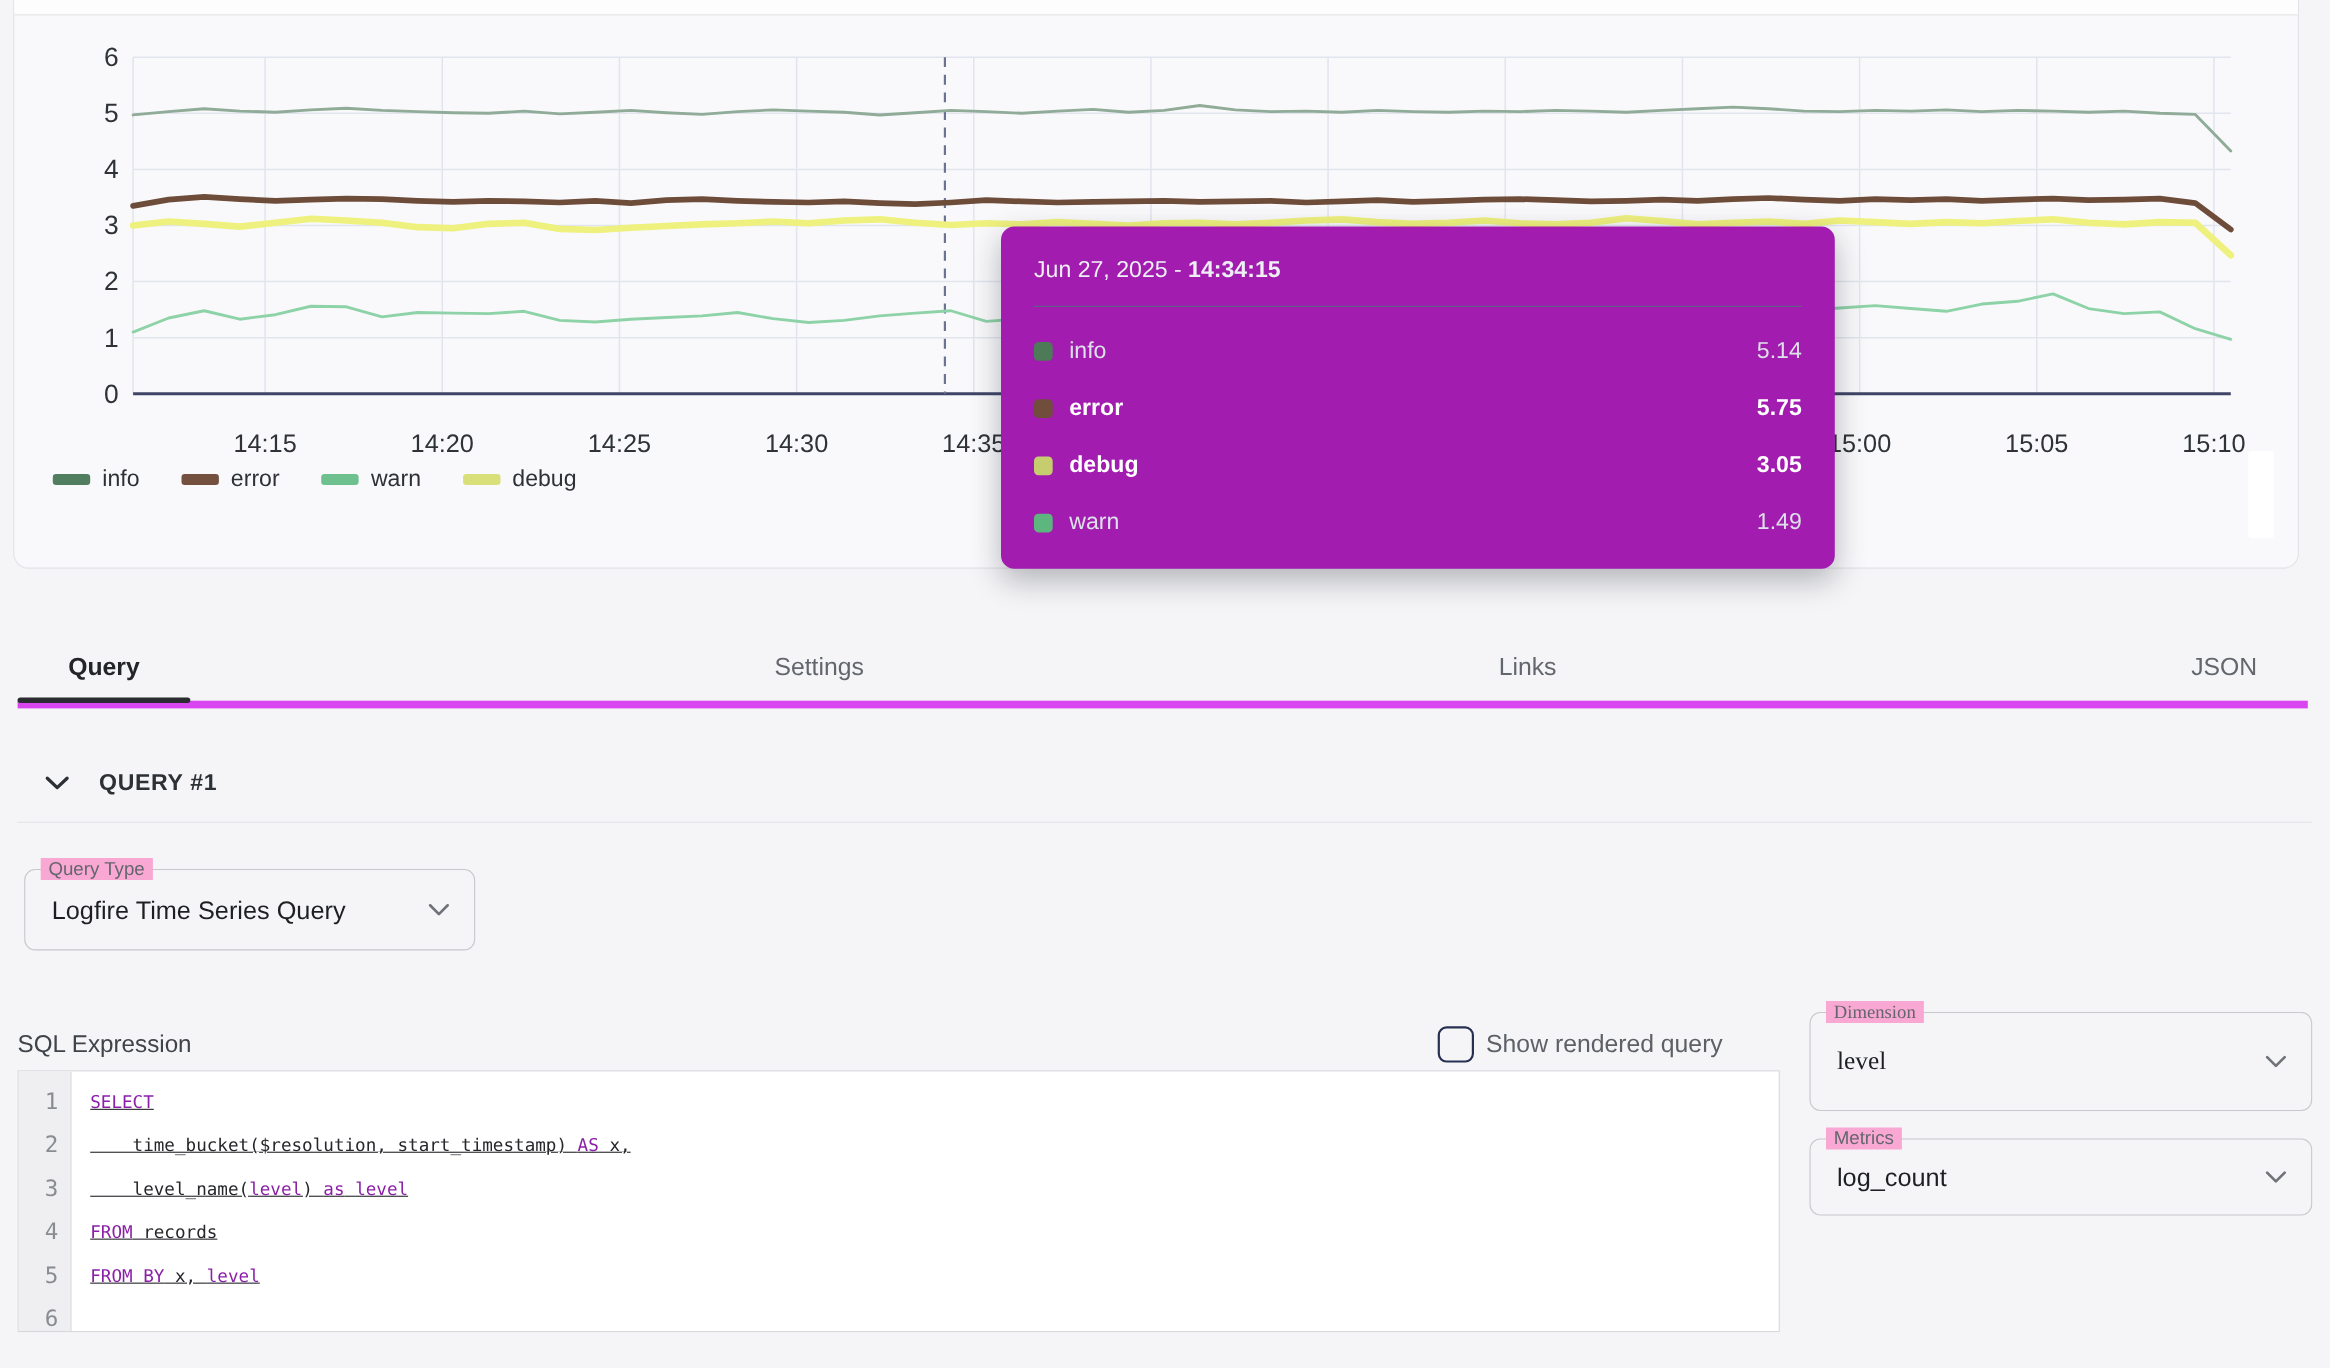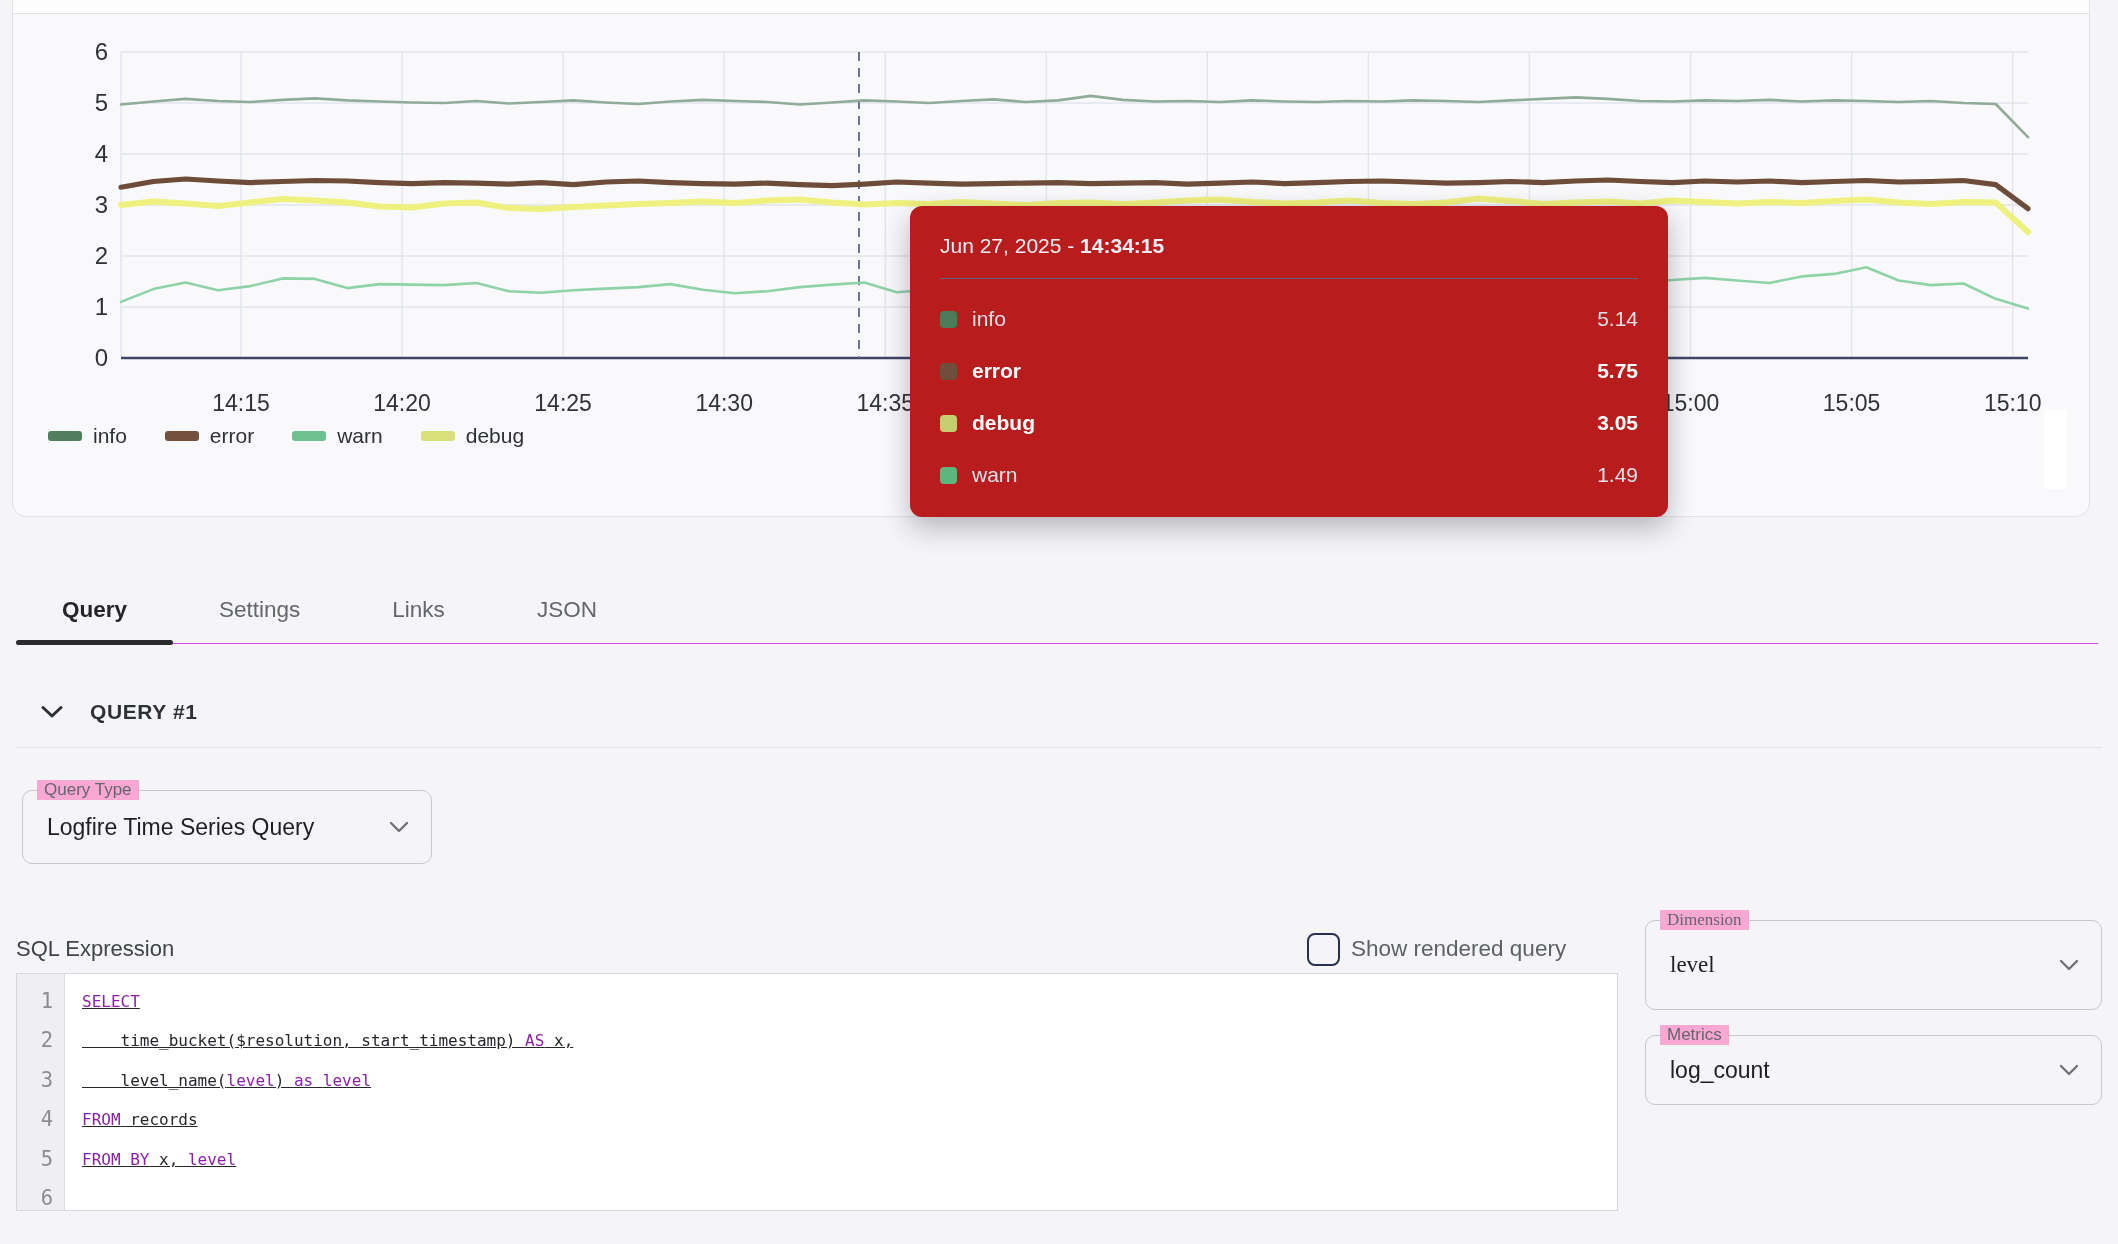--- a/index.html
+++ b/index.html
@@ -32,38 +32,38 @@
   .legend-label { font-size:21px; color:#2e3236; }
 
   .white-bar {
     position:absolute; left:2044px; top:410px; width:23px; height:79px;
     background:#ffffff; z-index:3; border-radius:2px;
   }
 
   
   .tooltip {
     position:absolute; left:910px; top:206px; width:758px; height:311px;
-    background:#b91c1c; border-radius:12px; z-index:10;
+    background:#a21caf; border-radius:12px; z-index:10;
     box-shadow:0 10px 28px rgba(20,24,40,.30);
     color:#dde1ea;
   }
   .tt-header { margin:28px 30px 0; font-size:21px; color:#eef0f6; }
   .tt-time { font-weight:700; }
   .tt-divider { margin:20px 30px 0; height:1px; background:#5d6483; }
   .tt-rows { margin-top:14px; }
   .tt-row { height:52px; padding:0 30px; display:flex; align-items:center; }
   .tt-swatch { width:17px; height:17px; border-radius:4px; margin-right:15px; flex:none; }
   .tt-label { font-size:21px; }
   .tt-value { margin-left:auto; font-size:21px; }
   .tt-row.bold .tt-label, .tt-row.bold .tt-value { font-weight:700; color:#ffffff; }
 
   
   .tabs {
     position:absolute; left:16px; top:576px; width:2082px; height:68px;
-    display:flex; align-items:center; border-bottom:1px solid #d946ef;
+    display:flex; align-items:center; border-bottom:7px solid #d946ef;justify-content:space-between;
   }
   .tab {
     position:relative; height:100%; padding:0 46px;
     display:flex; align-items:center;
     font-size:22.5px; color:#63676d; font-weight:500; cursor:pointer;
   }
   .tab.active { color:#232528; font-weight:700; }
   .tab.active::after {
     content:""; position:absolute; left:0; right:0; bottom:-2px; height:5px;
     background:#2a2c2f; border-radius:3px;

